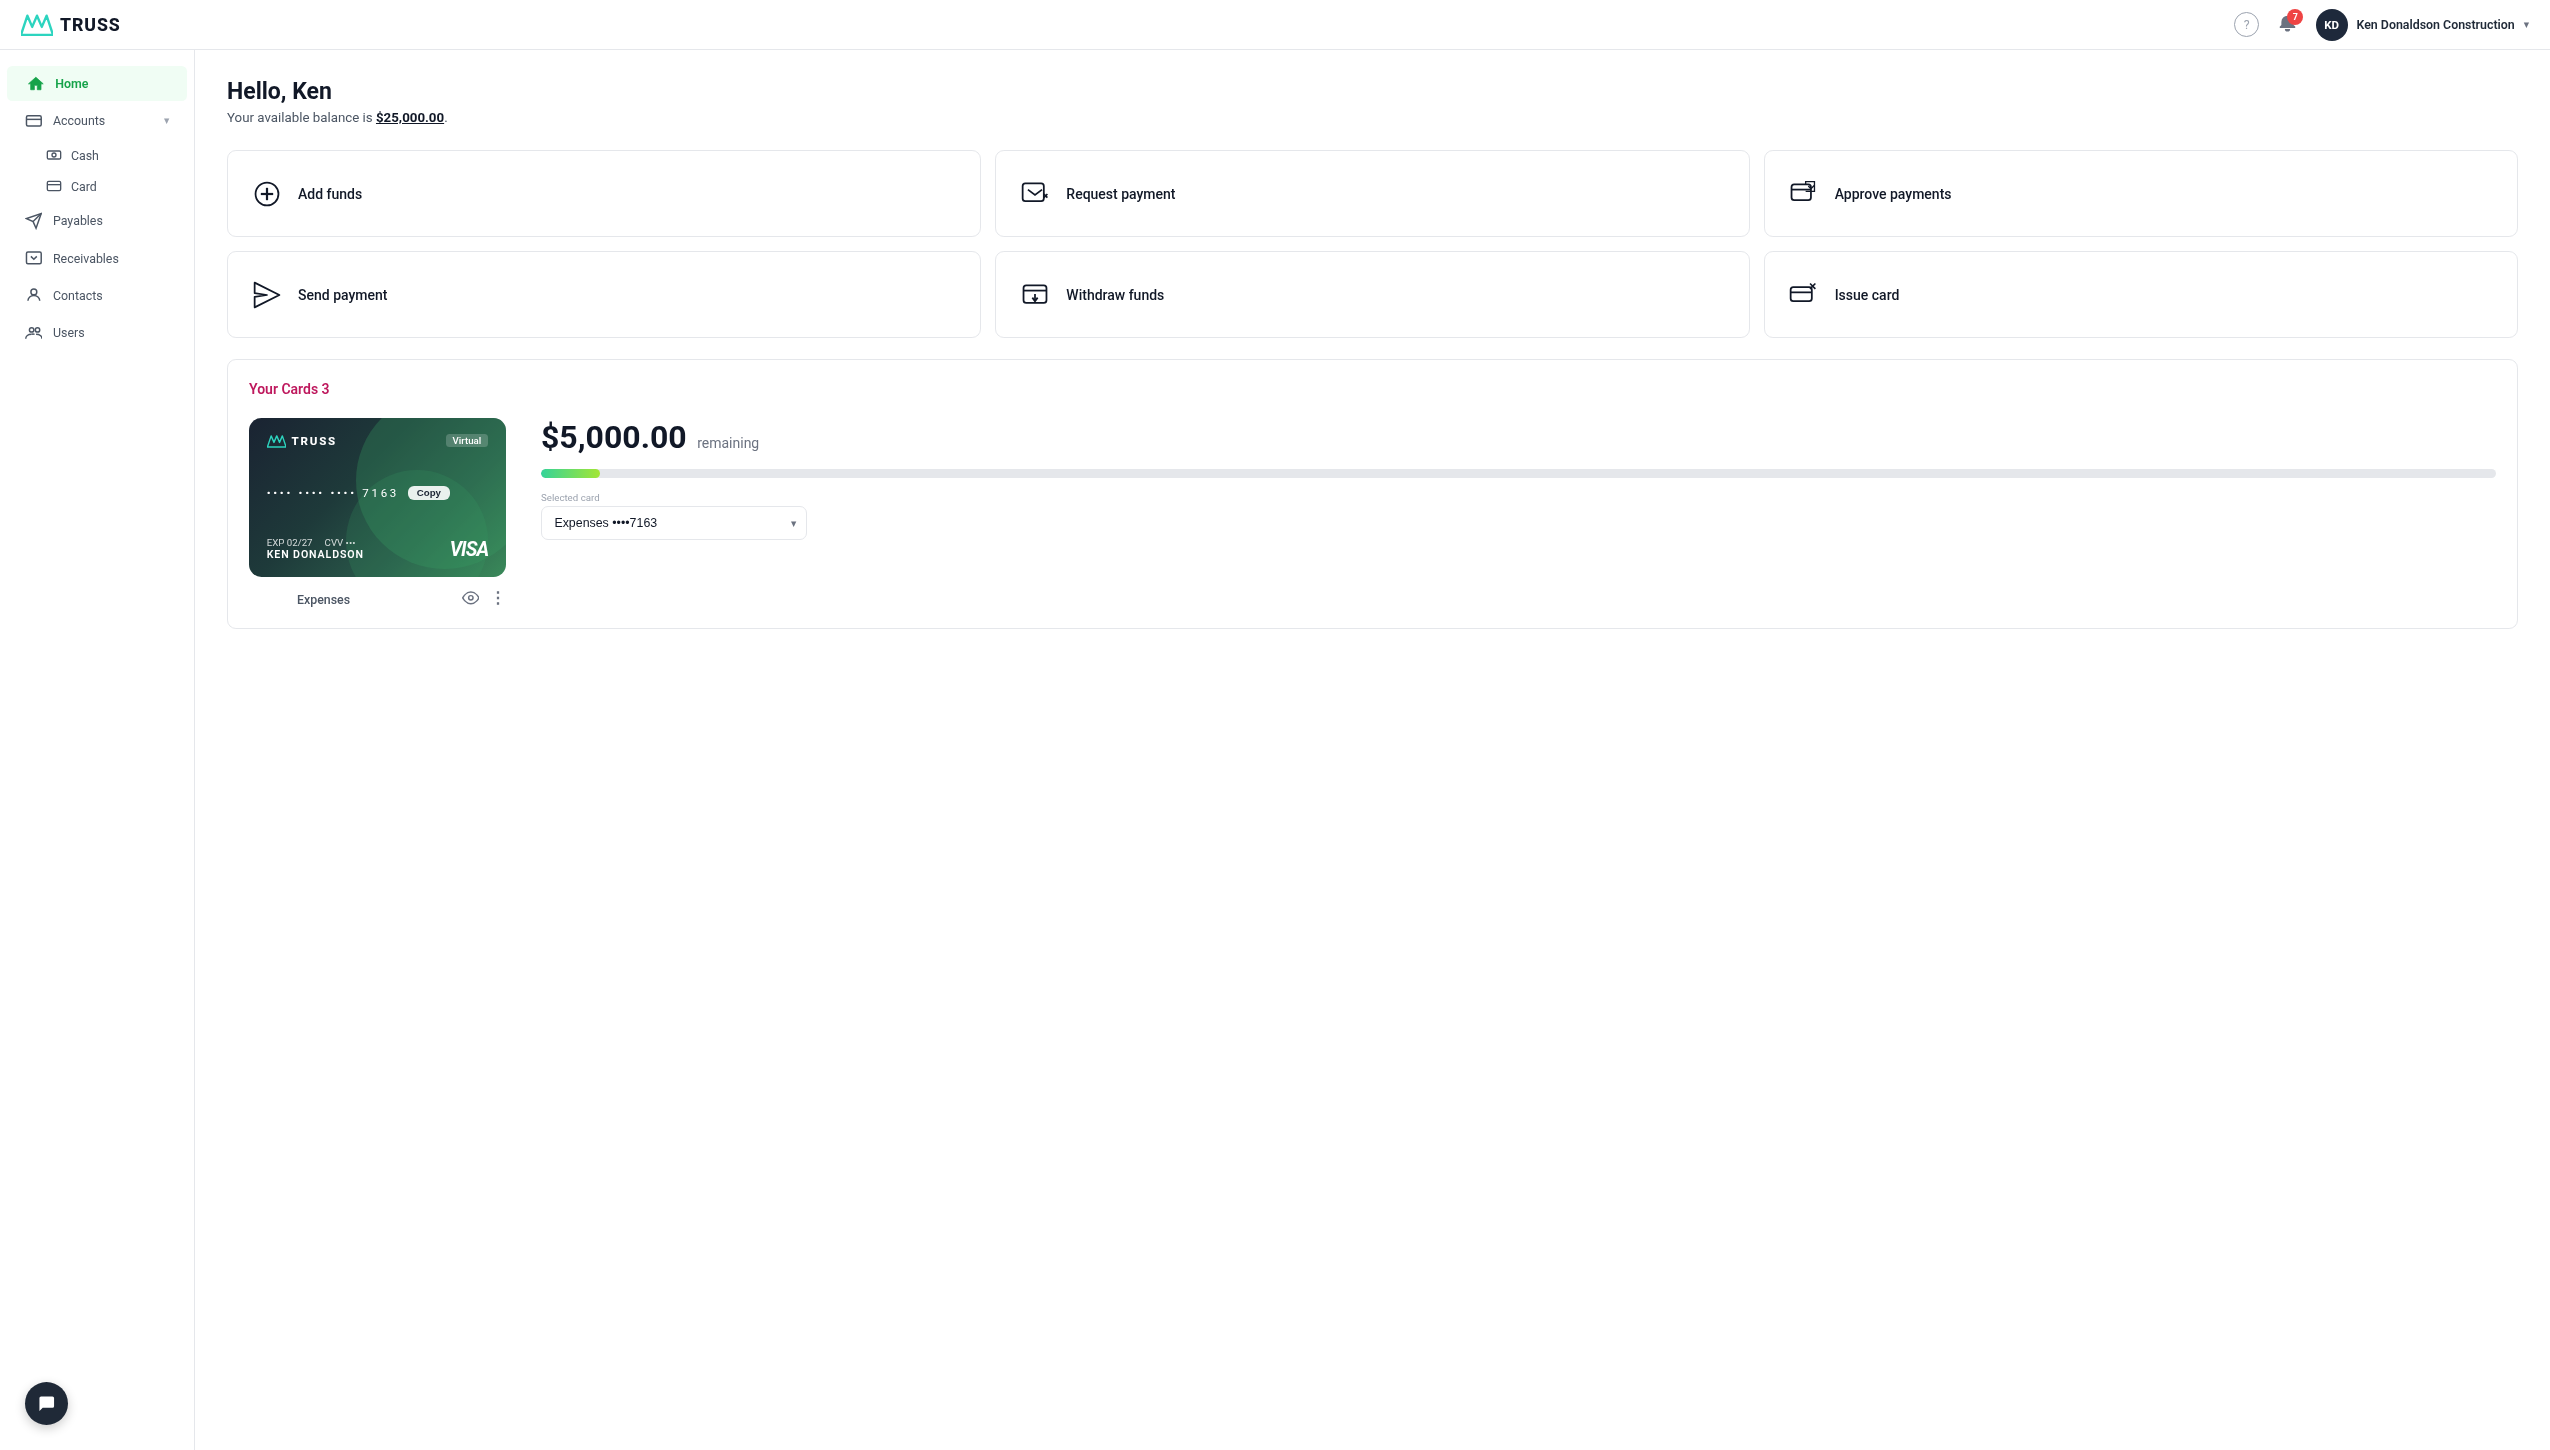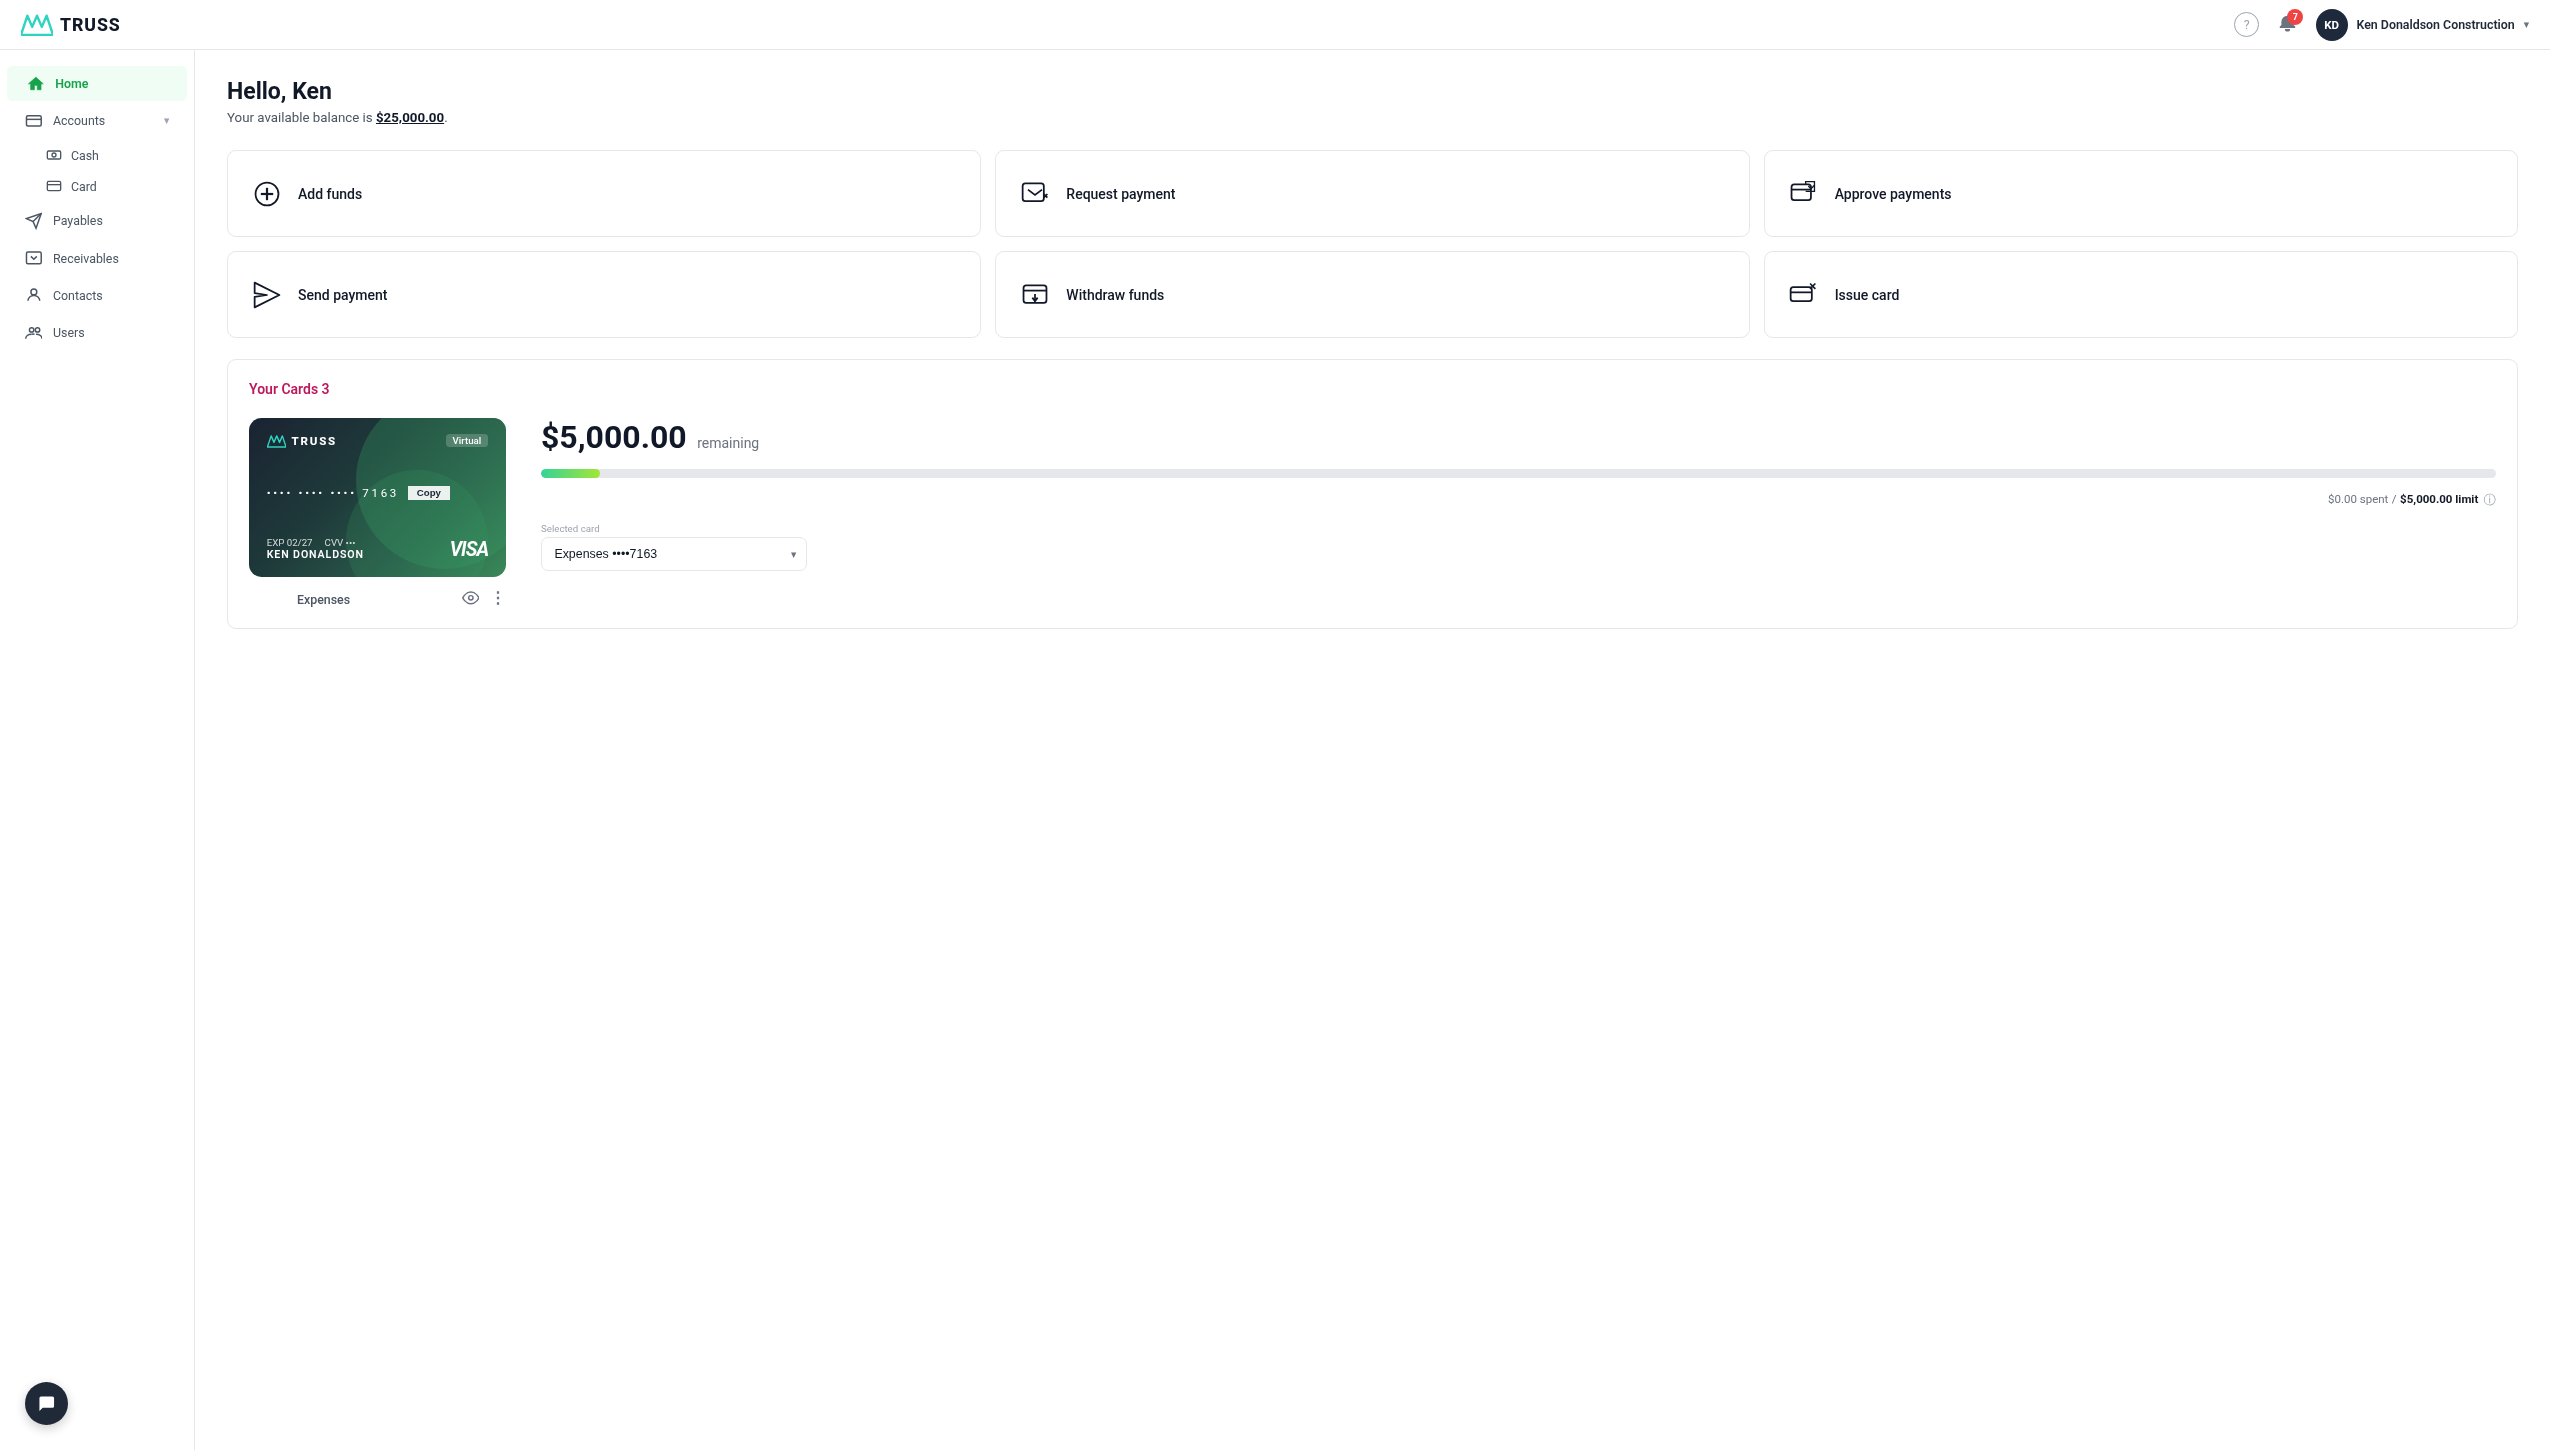--- a/index.html
+++ b/index.html
@@ -261,21 +261,21 @@
       letter-spacing: 2.7px;
       position: relative; z-index: 1;
       display: flex;
       align-items: center;
       gap: 8.9px;
     }
     .copy-btn {
       background: rgba(255,255,255,0.9);
       color: #1a2332;
       border: none;
-      border-radius: 0;
+      border-radius: 6px;
       padding: 1.8px 8.9px;
       font-size: 9.7px;
       font-weight: 600;
       cursor: pointer;
     }
     .visa-card-bottom {
       display: flex;
       justify-content: space-between;
       align-items: flex-end;
       position: relative; z-index: 1; gap: 16px;
@@ -628,26 +628,20 @@
         </div>
 
         <div class="card-info">
           <div>
             <span class="remaining-amount">$5,000.00</span>
             <span class="remaining-label">remaining</span>
           </div>
           <div class="progress-bar">
             <div class="progress-fill" style="width: 3%;"></div>
           </div>
-          <div class="spend-info">
-            <span>$0.00 spent</span>
-            <span style="margin: 0 3.5px;"> / </span>
-            <span class="spend-limit">$5,000.00 limit</span>
-            <span style="margin-left:5.3px;color:#9ca3af;font-size:12.4px;">ⓘ</span>
-          </div>
 
           <div>
             <div class="selected-card-label">Selected card</div>
             <div class="card-select-wrap">
               <select>
                 <option>Expenses ••••7163</option>
               </select>
               <span class="card-select-arrow">▾</span>
             </div>
           </div>

